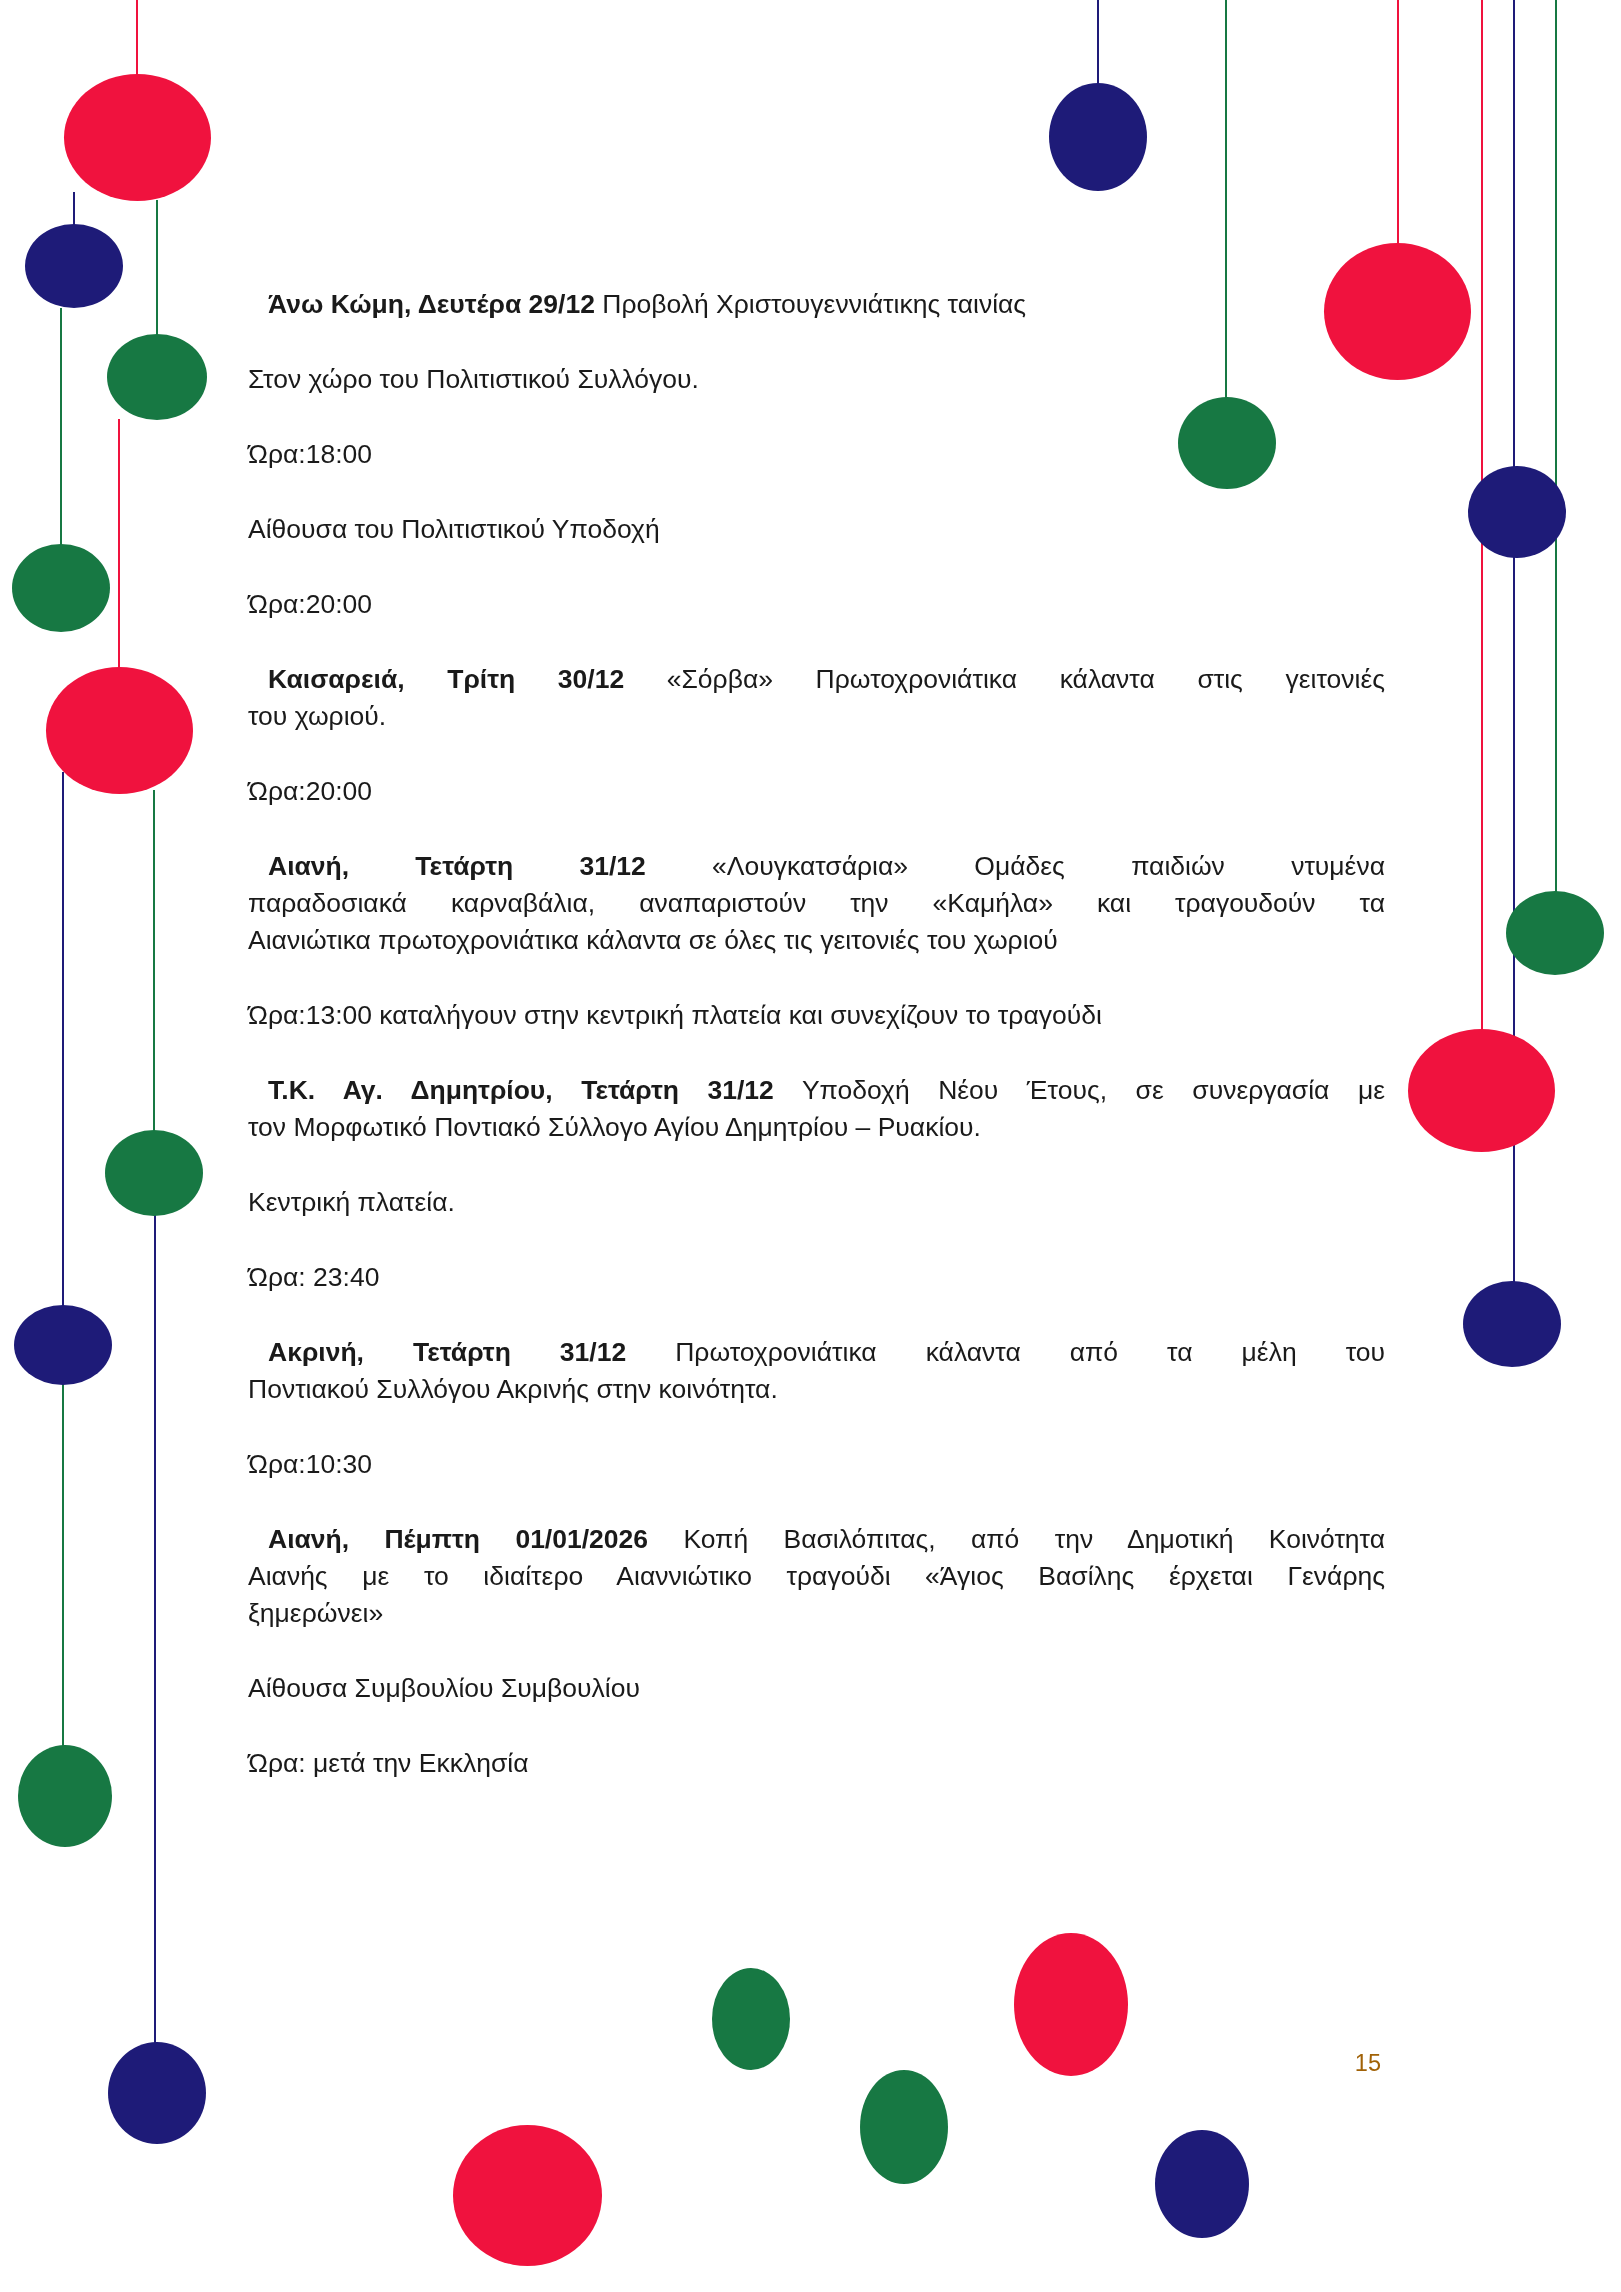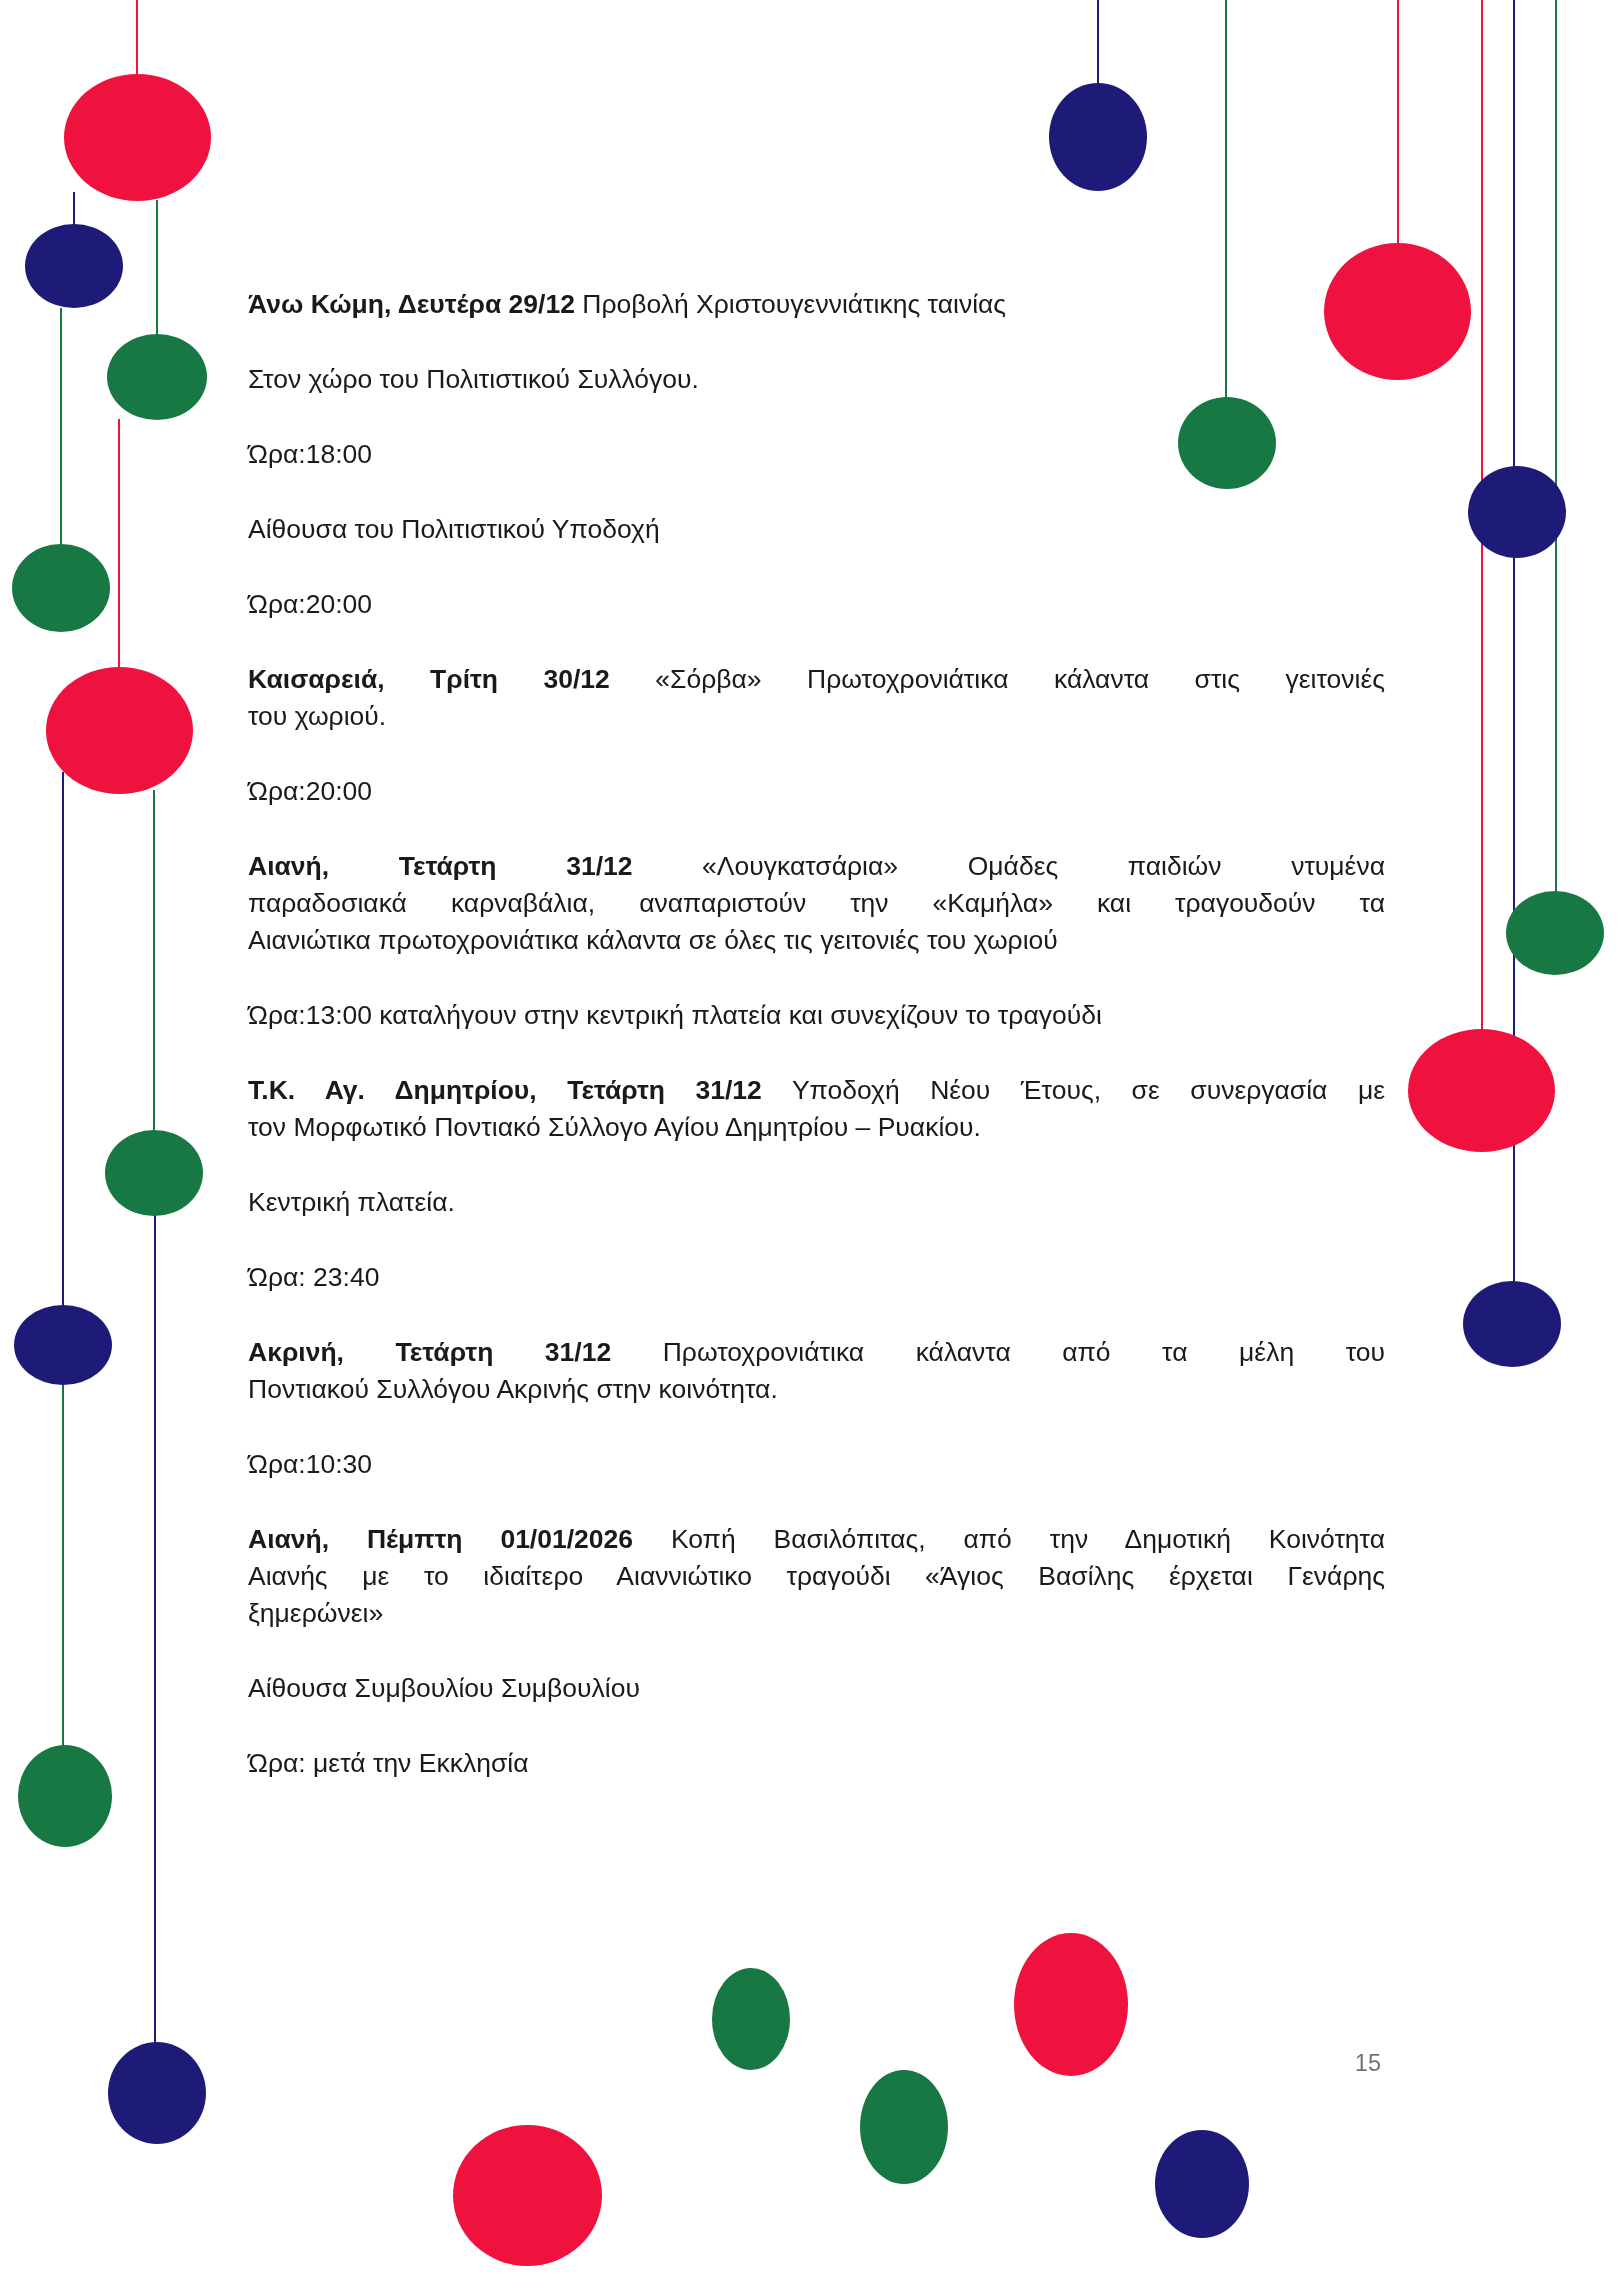--- a/index.html
+++ b/index.html
@@ -14,26 +14,26 @@
     position:absolute;
     left:248px;top:286px;width:1137px;
     z-index:2;
     color:#1a1a1a;
     font-size:26.5px;
     line-height:37px;
   }
   .para{margin:0 0 38px 0;text-align:left;}
   .line{display:block;}
   .jline{text-align:justify;text-align-last:justify;}
-  .para b{font-weight:bold;}
+  .para b{font-weight:bold;margin-left:20px;}
   .page-number{
     position:absolute;
     right:240px;top:2050px;
     z-index:2;
-    color:#737373;
+    color:#a16207;
     font-size:23.5px;line-height:27.4px;
   }
   .ornament-layer{position:absolute;inset:0;z-index:1;}
   .orn-line{position:absolute;width:2px;}
   .orn-circle{position:absolute;border-radius:50%;}
 </style>
 </head>
 <body>
 
 <div class="page">

